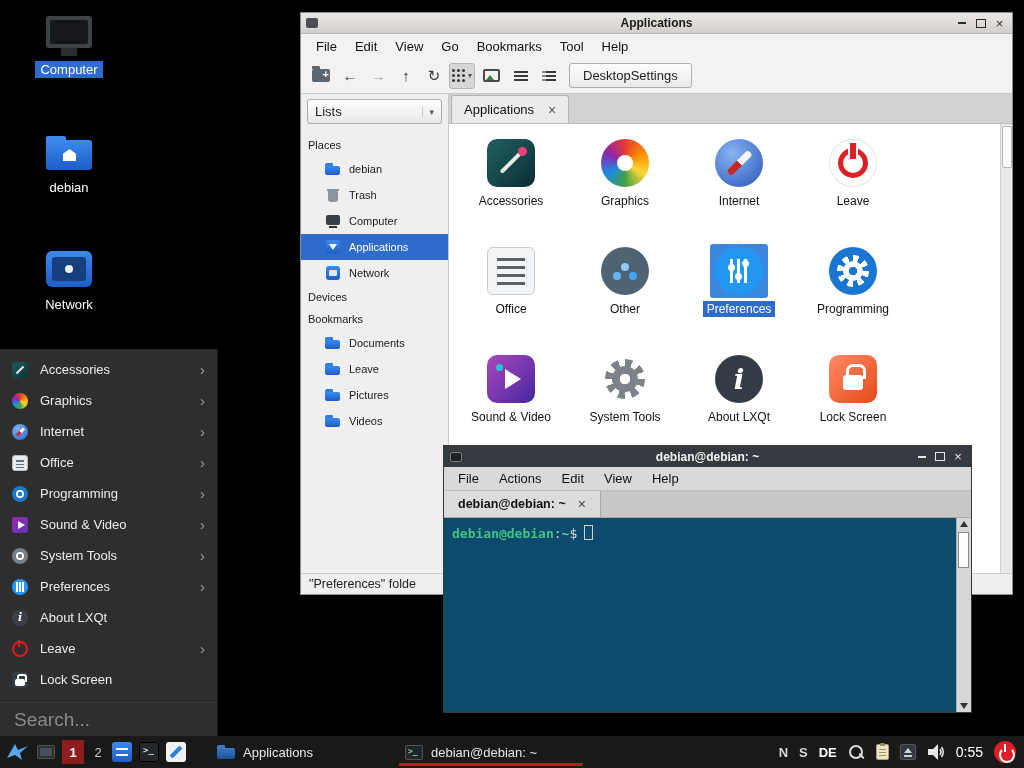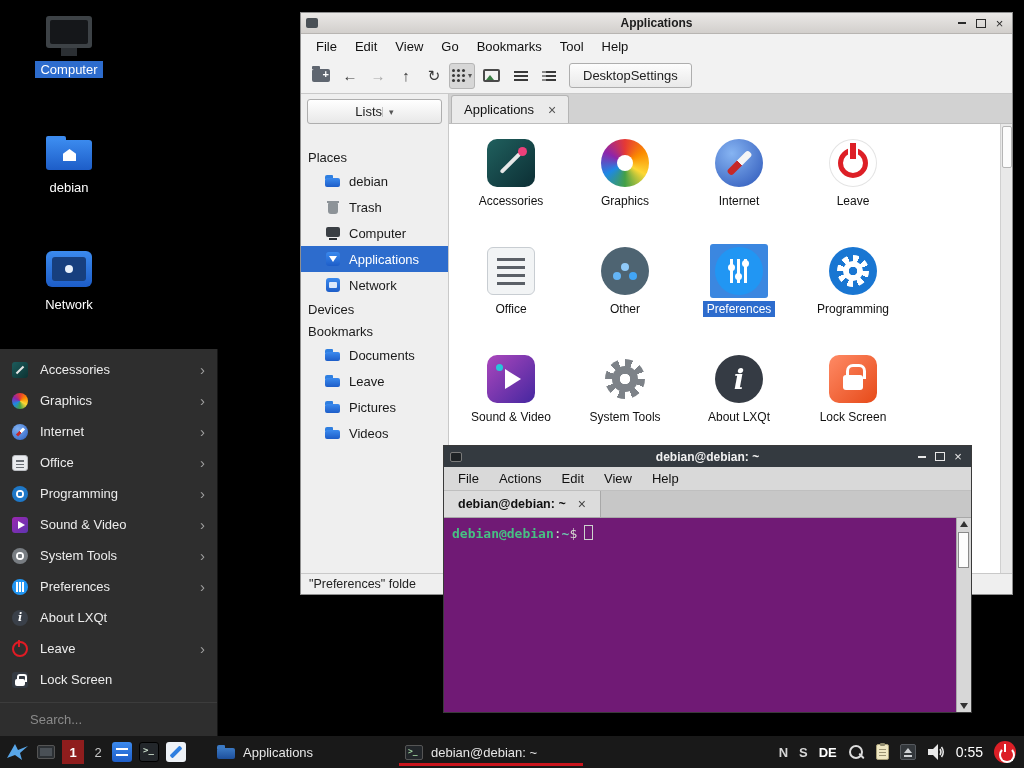--- a/index.html
+++ b/index.html
@@ -20,21 +20,21 @@
   .dt-network{width:46px;height:36px;margin:0 auto 8px;background:linear-gradient(#3b8aee,#1d5dc8);border-radius:6px;position:relative}
   .dt-network::before{content:"";position:absolute;inset:6px;background:#173f7e;border-radius:3px}
   .dt-network::after{content:"";position:absolute;left:19px;top:14px;width:8px;height:8px;border-radius:50%;background:#e8f0fa}
 
   
   .startmenu{position:absolute;left:0;top:349px;width:218px;height:387px;background:#2e2e2e;z-index:25;display:flex;flex-direction:column;padding-top:5px;border-right:1px solid #151515}
   .sm-item{height:31px;display:flex;align-items:center;gap:12px;padding:0 12px;color:#ececec;font-size:13px;flex:none}
   .sm-arrow{margin-left:auto;color:#9f9f9f;font-size:15px}
   .sm-arrow::before{content:"›"}
   .sm-search{margin-top:auto;height:34px;display:flex;align-items:center;border-top:1px solid #3c3c3c}
-  .sm-search input{width:100%;background:transparent;border:none;outline:none;color:#f97316;font-size:13px;padding:0 30px;font-family:"Liberation Sans",sans-serif}
+  .sm-search input{width:100%;background:transparent;border:none;outline:none;color:#f97316;font-size:19px;padding:0 14px;font-family:"Liberation Sans",sans-serif}
   .sm-search input::placeholder{color:#8a8a8a}
 
   
   .smi{width:16px;height:16px;position:relative;flex:none;border-radius:3px}
   .smi-accessories{background:linear-gradient(135deg,#1d5c5c,#0d3333)}
   .smi-accessories::after{content:"";position:absolute;left:3px;top:7px;width:10px;height:2px;background:#e8e8e8;transform:rotate(-45deg)}
   .smi-graphics{border-radius:50%;background:conic-gradient(#e53935,#fb8c00,#fdd835,#43a047,#1e88e5,#8e24aa,#e53935)}
   .smi-internet{border-radius:50%;background:radial-gradient(circle at 35% 30%,#7fb0f0,#2b5fc4)}
   .smi-internet::after{content:"";position:absolute;left:7px;top:3px;width:3px;height:10px;background:linear-gradient(#fff 50%,#c62828 50%);transform:rotate(45deg)}
   .smi-office{background:#e9ebee;border:1px solid #b9bcc0}
@@ -84,24 +84,24 @@
   .t-lines{width:14px;height:2px;background:#3a3a3a;box-shadow:0 4px #3a3a3a,0 8px #3a3a3a;margin:0 6px 8px 6px;min-width:0}
   .t-lines2{width:10px;height:2px;background:#3a3a3a;box-shadow:0 4px #3a3a3a,0 8px #3a3a3a,-4px 0 #888,-4px 4px #888,-4px 8px #888;margin:0 6px 8px 10px;min-width:0}
   .pathbar{display:flex;align-items:center;gap:6px;width:196px;height:25px;background:#fff;border:1px solid #aeaeae;border-radius:3px;padding:0 8px;font-size:13px;color:#222;margin-left:6px}
   .mag-s{width:12px;height:12px;position:relative;flex:none}
   .mag-s::before{content:"";position:absolute;left:0;top:0;width:7px;height:7px;border:2px solid #777;border-radius:50%}
   .mag-s::after{content:"";position:absolute;left:7px;top:7px;width:5px;height:2px;background:#777;transform:rotate(45deg)}
   .dsbtn{height:25px;padding:0 13px;display:flex;align-items:center;background:linear-gradient(#fdfdfd,#e9e9e9);border:1px solid #aeaeae;border-radius:3px;font-size:13px;color:#222;margin-left:5px;white-space:nowrap}
 
   .fm-body{flex:1;display:flex;min-height:0}
   .sidebar{width:148px;background:#efefef;border-right:1px solid #c9c9c9;display:flex;flex-direction:column;flex:none}
-  .lists{margin:5px 6px 4px 6px;height:25px;display:flex;align-items:center;justify-content:center;padding:0 7px;background:linear-gradient(#fff,#e8e8e8);border:1px solid #aeaeae;border-radius:3px;font-size:13px;color:#222}
+  .lists{margin:5px 6px 4px 6px;height:25px;display:flex;align-items:center;justify-content:space-between;padding:0 7px;background:linear-gradient(#fff,#e8e8e8);border:1px solid #aeaeae;border-radius:3px;font-size:13px;color:#222}
   .lists .arr{font-size:9px;color:#555;border-left:1px solid #c5c5c5;padding-left:6px}
   .lists .arr::before{content:"▾"}
-  .tree{flex:1;font-size:13px;color:#1a1a1a;margin-top:18px}
+  .tree{flex:1;font-size:11px;color:#1a1a1a;margin-top:6px}
   .trow{height:26px;display:flex;align-items:center;padding-left:24px;gap:8px}
   .trow.section{padding-left:7px;height:22px}
   .trow.selected{background:#2d6ccd;color:#fff}
 
   .si{width:16px;height:16px;position:relative;flex:none}
   .fol::before{content:"";position:absolute;left:0;top:2px;width:8px;height:4px;background:#2f7fe0;border-radius:2px 1px 0 0}
   .fol::after{content:"";position:absolute;left:0;top:5px;right:1px;height:9px;background:linear-gradient(#3b8aee,#1d5dc8);border-radius:2px}
   .si-desktop::before{content:"";position:absolute;left:1px;top:2px;width:14px;height:10px;background:linear-gradient(#3b8aee,#1d5dc8);border-radius:2px}
   .si-desktop::after{content:"";position:absolute;left:4px;bottom:1px;width:8px;height:2px;background:#1d5dc8}
   .si-trash::before{content:"";position:absolute;left:3px;top:4px;width:10px;height:11px;background:#8d9398;border-radius:1px 1px 3px 3px}
@@ -165,21 +165,21 @@
   .term{position:absolute;left:443px;top:445px;width:529px;height:268px;z-index:20;display:flex;flex-direction:column;border:1px solid #3a3a3a;background:#2e3134}
   .term-titlebar{height:21px;background:#343a40;display:flex;align-items:center;position:relative;padding:0 6px;flex:none}
   .term-title{position:absolute;left:0;right:0;text-align:center;font-size:12px;font-weight:bold;color:#f2f2f2}
   .ttb-ico{width:12px;height:10px;background:#1e2225;border:1px solid #7a7a7a;border-radius:2px;z-index:1}
   .term-titlebar .wb{color:#e8e8e8;width:14px;height:14px}
   .term-menubar{height:24px;background:#d9d9d9;display:flex;align-items:center;font-size:13px;color:#111;border-bottom:1px solid #bfbfbf;padding:0 4px;flex:none}
   .term-menubar .mi{padding:0 10px}
   .term-tabbar{height:27px;background:#c7c7c7;display:flex;align-items:stretch;border-bottom:1px solid #a8a8a8;flex:none}
   .term-tab{display:flex;align-items:center;gap:12px;padding:0 14px;background:#dcdcdc;font-size:12.5px;font-weight:bold;color:#111;border-right:1px solid #a8a8a8}
   .term-tab .x-ico{color:#444;font-weight:normal;font-size:14px}
-  .term-body{flex:1;position:relative;background:#701a75;font-family:"DejaVu Sans Mono",monospace;font-size:13px;padding:7px 24px 0 8px}
+  .term-body{flex:1;position:relative;background:#0c4a6e;font-family:"DejaVu Sans Mono",monospace;font-size:13px;padding:7px 24px 0 8px}
   .p-user{color:#47c183;font-weight:bold}
   .p-sep{color:#d7dbd2}
   .p-path{color:#6fc7ae;font-weight:bold}
   .p-sym{color:#d7dbd2}
   .cursor{display:inline-block;width:9px;height:15px;border:1px solid #cdd2cd;margin-left:7px;vertical-align:-2px}
   .term-scroll{position:absolute;right:0;top:0;bottom:0;width:15px;background:#d7d7d7;border-left:1px solid #aaa}
   .ts-up{position:absolute;top:3px;left:3px;width:0;height:0;border-left:4px solid transparent;border-right:4px solid transparent;border-bottom:6px solid #333}
   .ts-down{position:absolute;bottom:3px;left:3px;width:0;height:0;border-left:4px solid transparent;border-right:4px solid transparent;border-top:6px solid #333}
   .ts-thumb{position:absolute;top:14px;left:1px;width:11px;height:36px;background:#fdfdfd;border:1px solid #8a8a8a}
 

